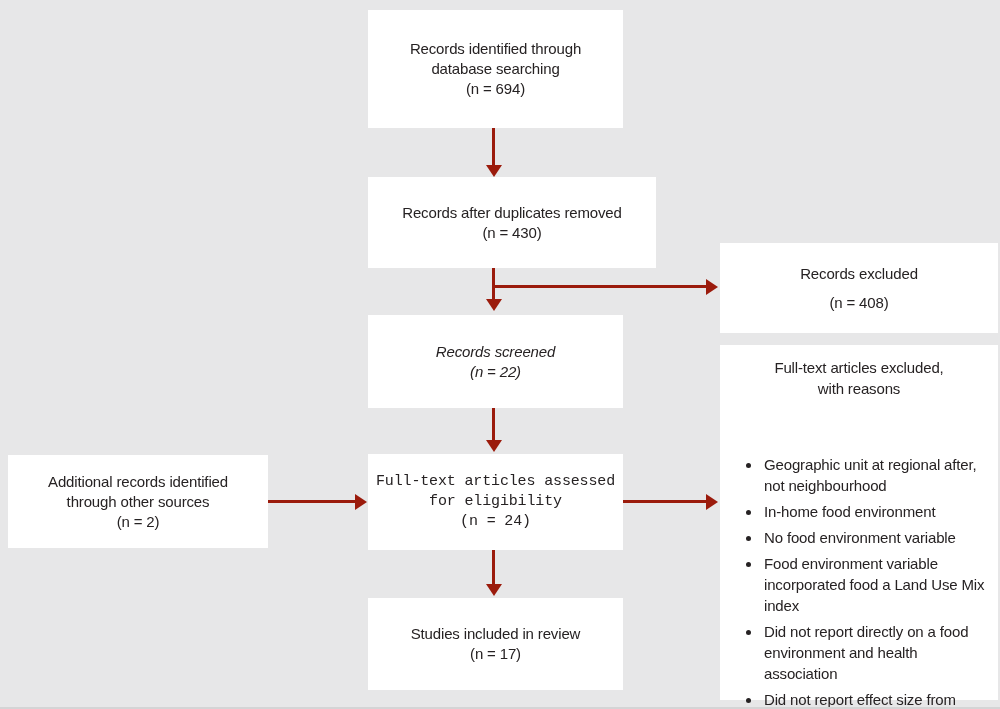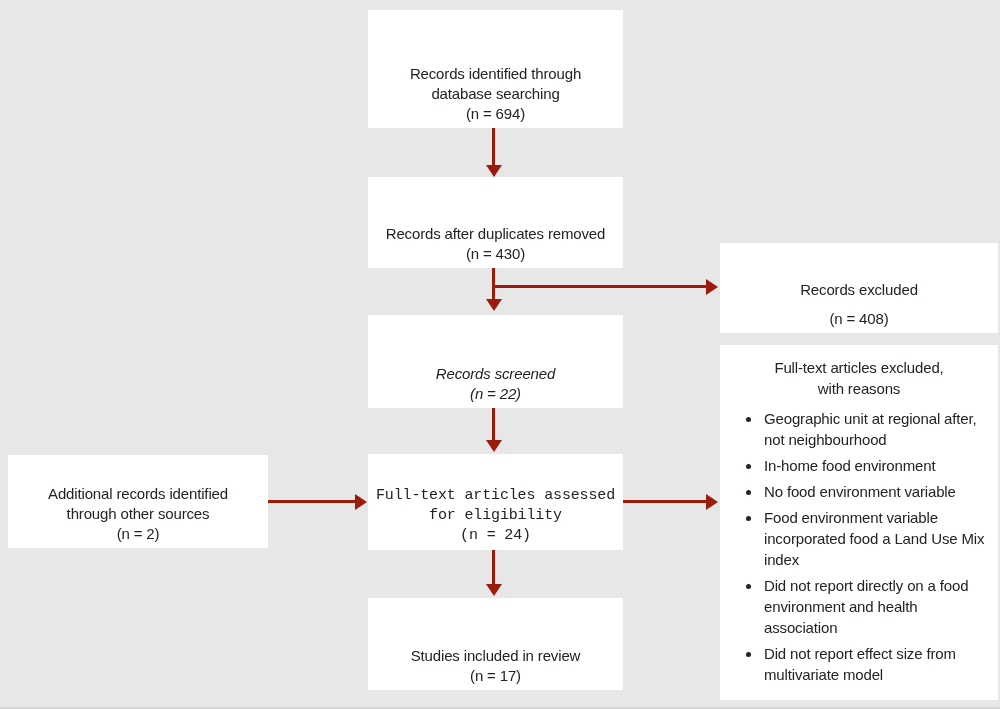--- a/index.html
+++ b/index.html
@@ -19,21 +19,21 @@
     letter-spacing:-0.15px;
     border-bottom:2px solid #d4d4d5;
     box-sizing:border-box;
   }
   .box{
     position:absolute;
     background:var(--box);
     color:var(--text);
     display:flex;
     flex-direction:column;
-    justify-content:flex-end;
+    justify-content:center;
     align-items:center;
     text-align:center;
     font-size:15px;
     line-height:20px;
     box-sizing:border-box;
     padding:4px 8px;
   }
   .box .line{white-space:nowrap;}
   .reasons-box{
     justify-content:flex-start;
@@ -71,21 +71,21 @@
 <body>
 
 <div class="canvas">
 
   <div class="box" style="left:368px; top:10px; width:255px; height:118px;">
     <div class="line">Records identified through</div>
     <div class="line">database searching</div>
     <div class="line">(n = 694)</div>
   </div>
 
-  <div class="box" style="left:368px; top:177px; width:255px; height:91px;">
+  <div class="box" style="left:368px; top:177px; width:288px; height:91px;">
     <div class="line">Records after duplicates removed</div>
     <div class="line">(n = 430)</div>
   </div>
 
   <div class="box" style="left:368px; top:315px; width:255px; height:93px;font-style:italic;">
     <div class="line">Records screened</div>
     <div class="line">(n = 22)</div>
   </div>
 
   <div class="box" style="left:368px; top:454px; width:255px; height:96px;font-family:Liberation Mono, monospace;">
@@ -103,21 +103,21 @@
     <div class="line">Additional records identified</div>
     <div class="line">through other sources</div>
     <div class="line">(n = 2)</div>
   </div>
 
   <div class="box" style="left:720px; top:243px; width:278px; height:90px;gap:9px;">
     <div class="line">Records excluded</div>
     <div class="line">(n = 408)</div>
   </div>
 
-  <div class="box reasons-box" style="left:720px; top:345px; width:278px; height:355px;">
+  <div class="box reasons-box" style="left:720px; top:345px; width:278px; height:355px;gap:46px;">
     <div class="reasons-heading">
       <div>Full-text articles excluded,</div>
       <div>with reasons</div>
     </div>
     <ul class="reasons-list">
       <li>Geographic unit at regional after, not neighbourhood</li>
       <li>In-home food environment</li>
       <li>No food environment variable</li>
       <li>Food environment variable incorporated food a Land Use Mix index</li>
       <li>Did not report directly on a food environment and health association</li>

